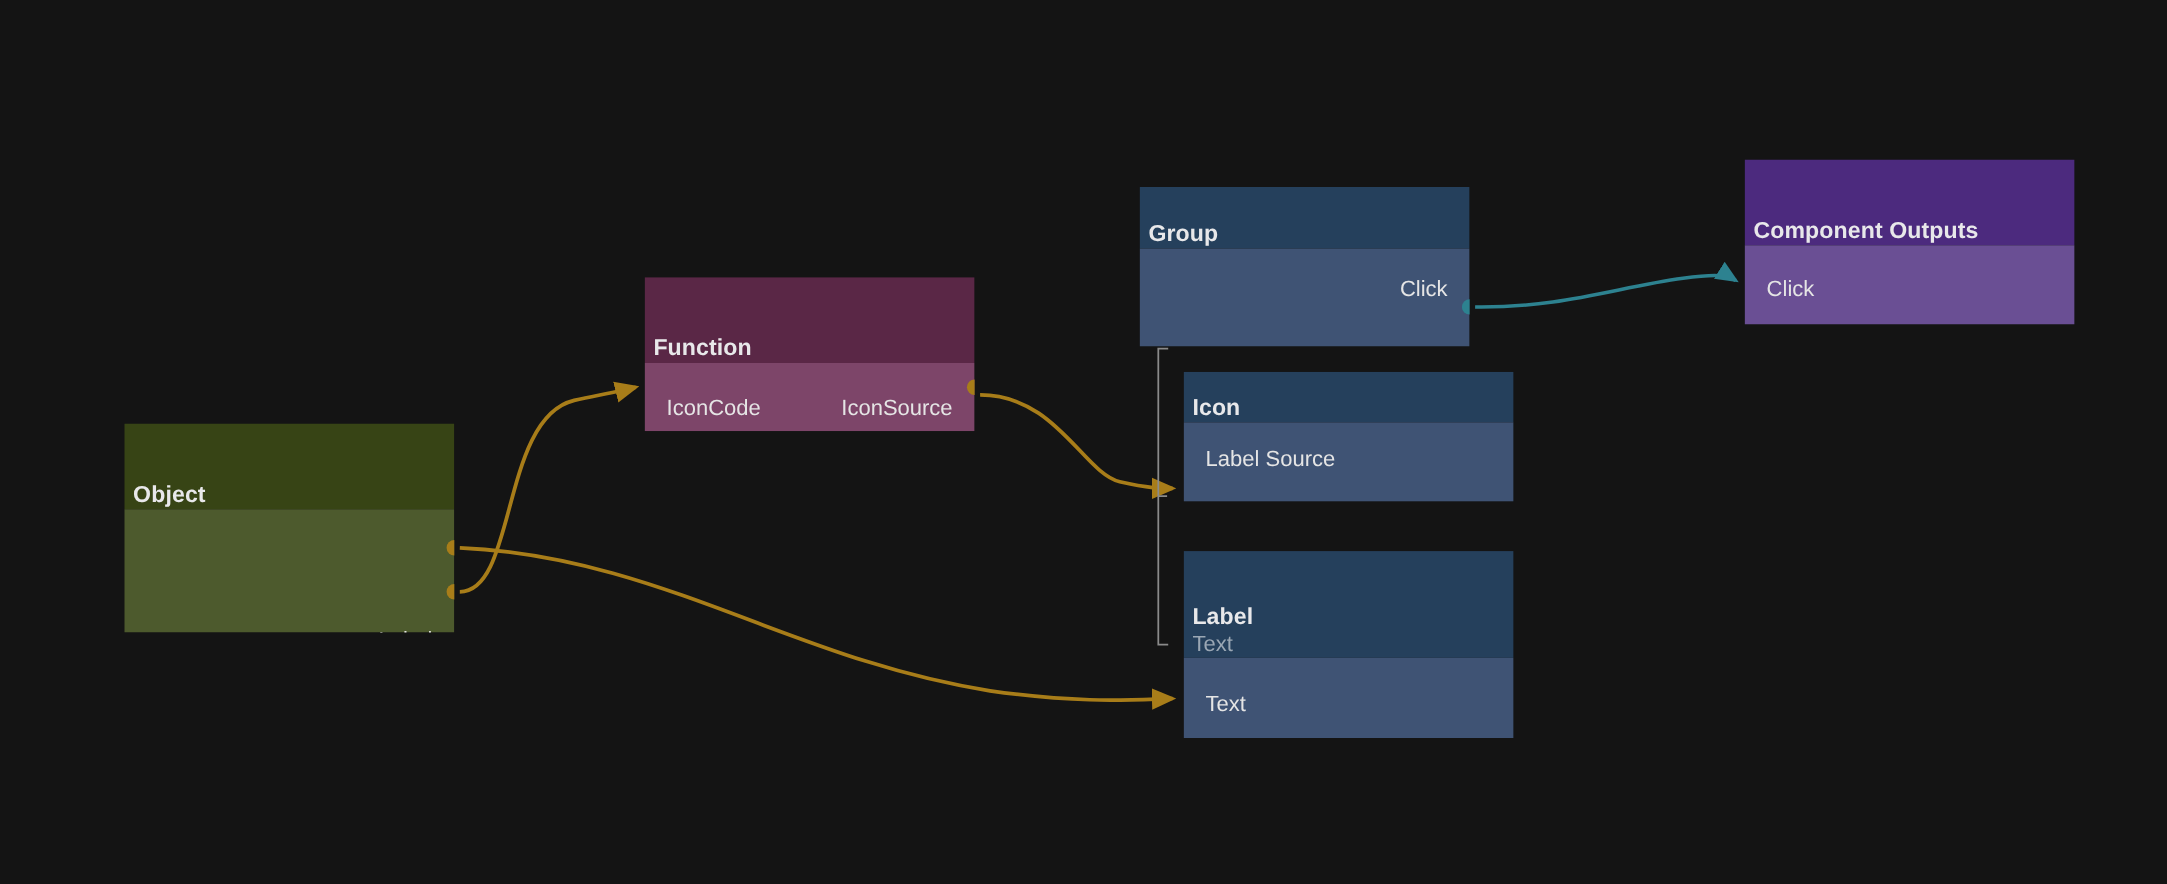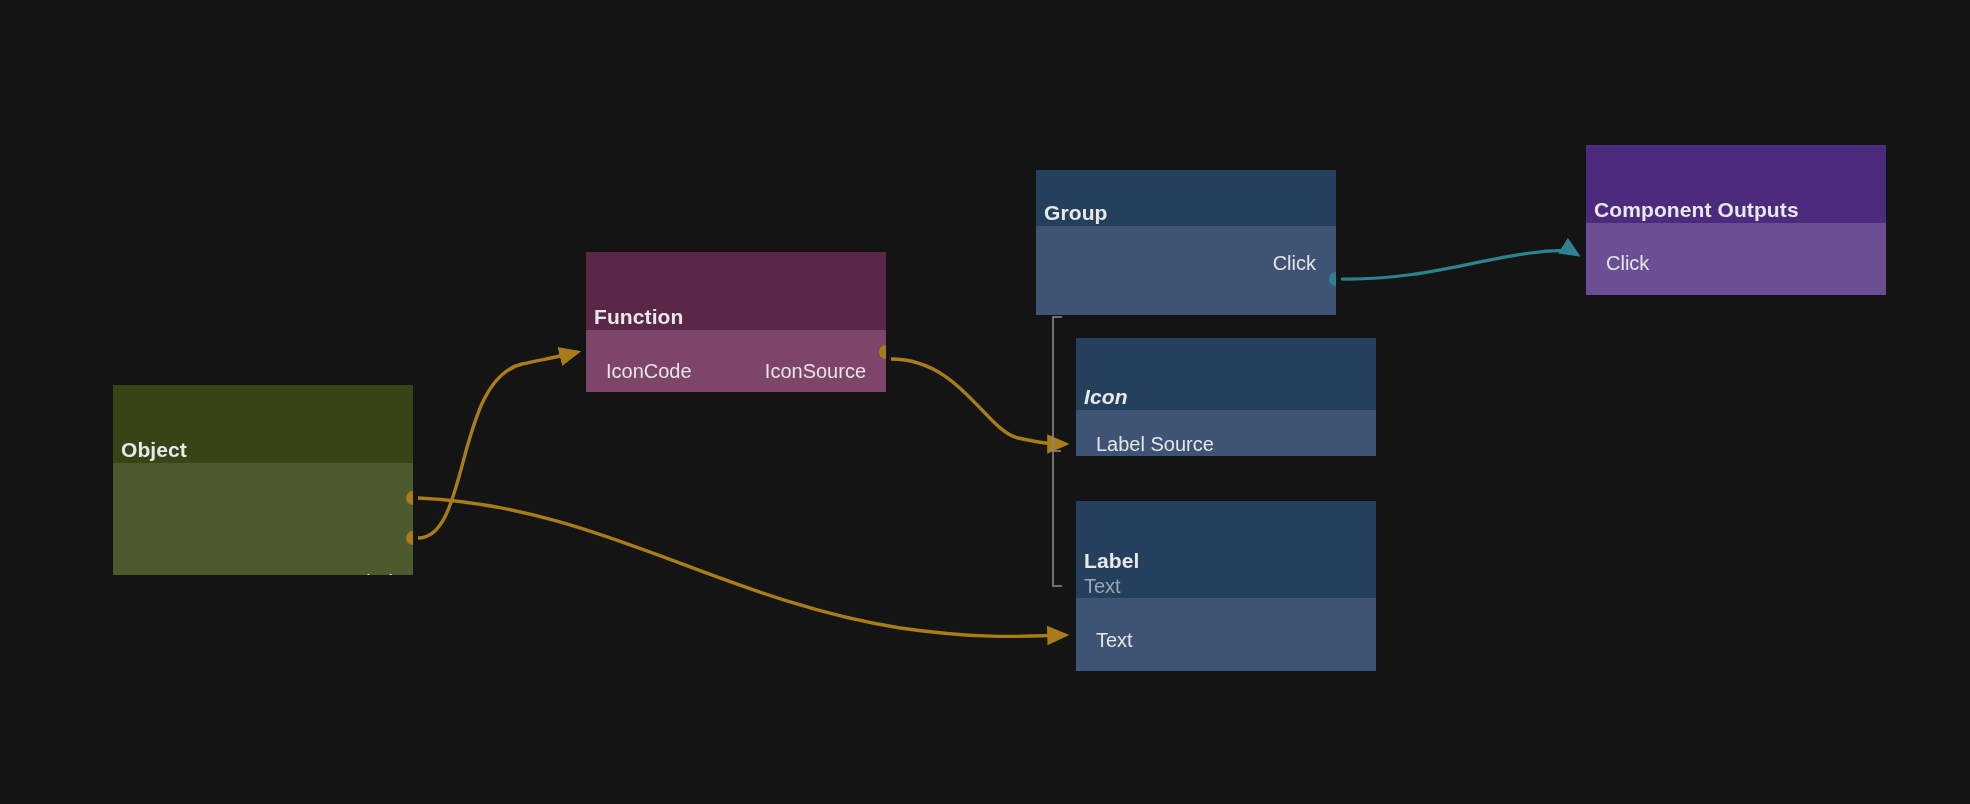--- a/index.html
+++ b/index.html
@@ -163,21 +163,21 @@
       <span class="node-title">Component Outputs</span>
     </div>
     <div class="node-body">
       <div class="port-row port-in" style="top:20px;">
         <span class="port-label">Click</span>
       </div>
     </div>
   </div>
 
   <div class="node n-navy" style="left:1076px; top:338px; width:300px; height:118px;">
-    <div class="node-header" style="height:72px;font-style:italic;">
+    <div class="node-header" style="height:46px;">
       <span class="node-title">Icon</span>
     </div>
     <div class="node-body">
       <div class="port-row port-in" style="top:14px;">
         <span class="port-label">Label Source</span>
       </div>
     </div>
   </div>
 
   <div class="node n-navy" style="left:1076px; top:501px; width:300px; height:170px;">

